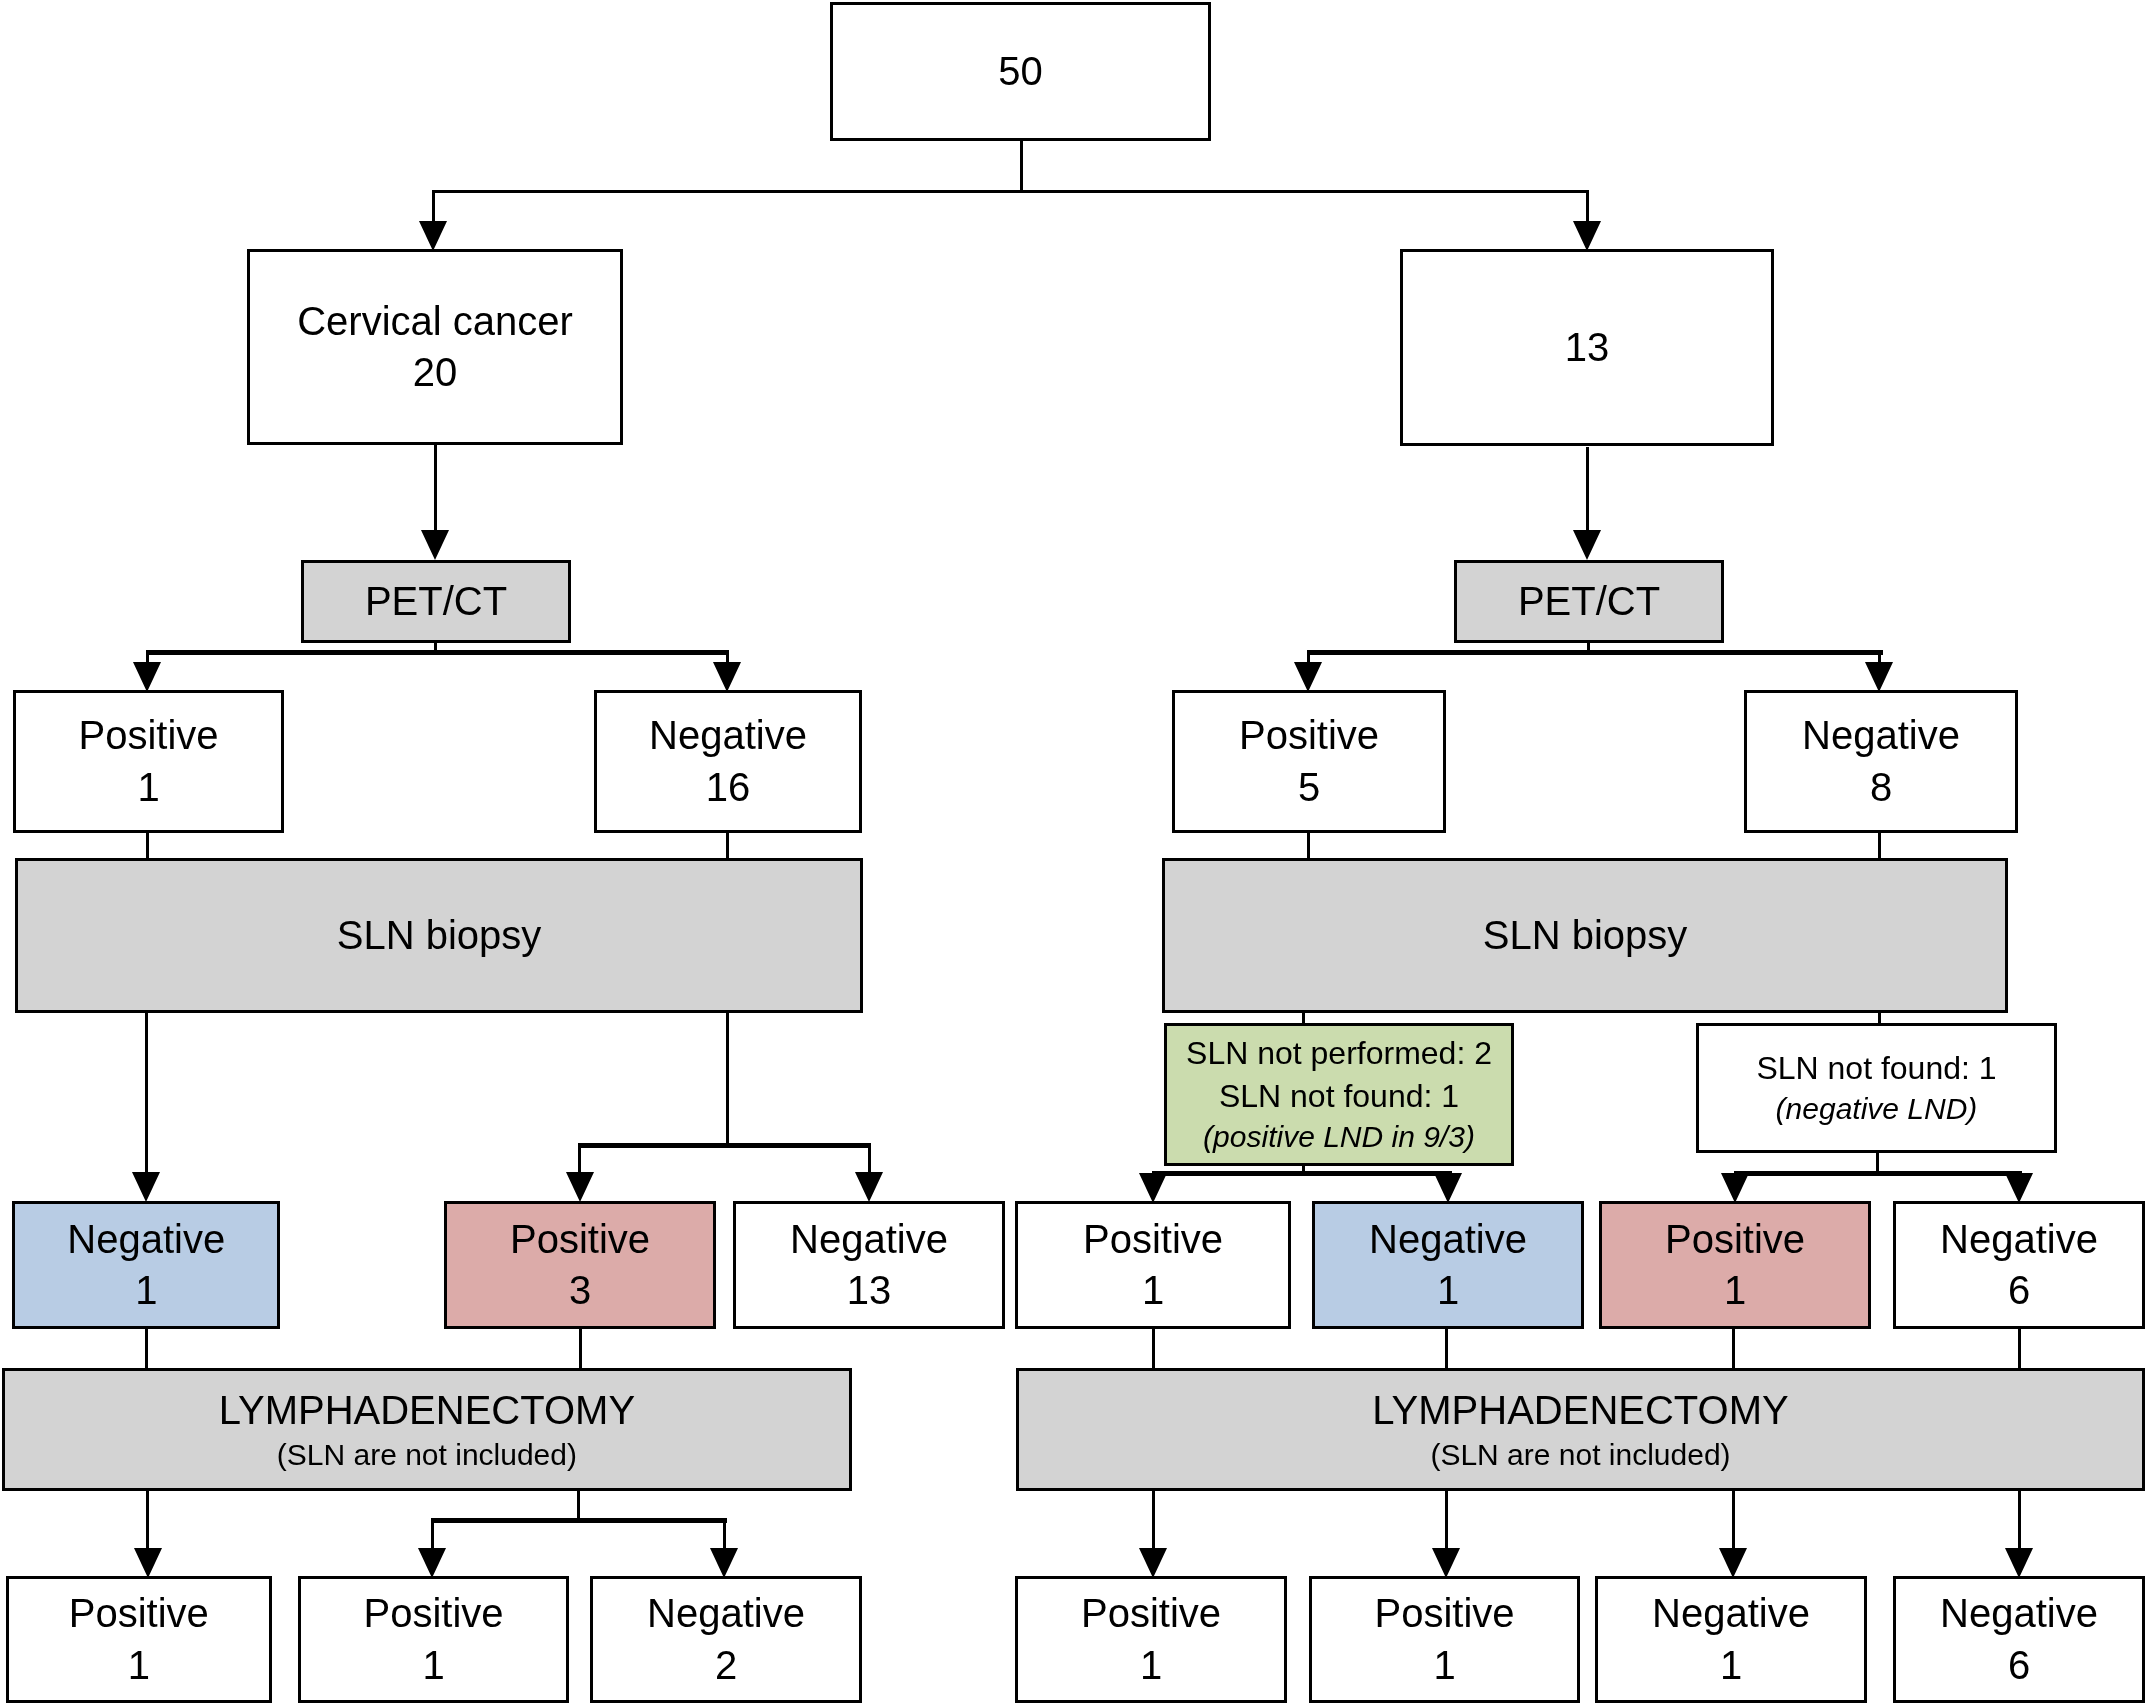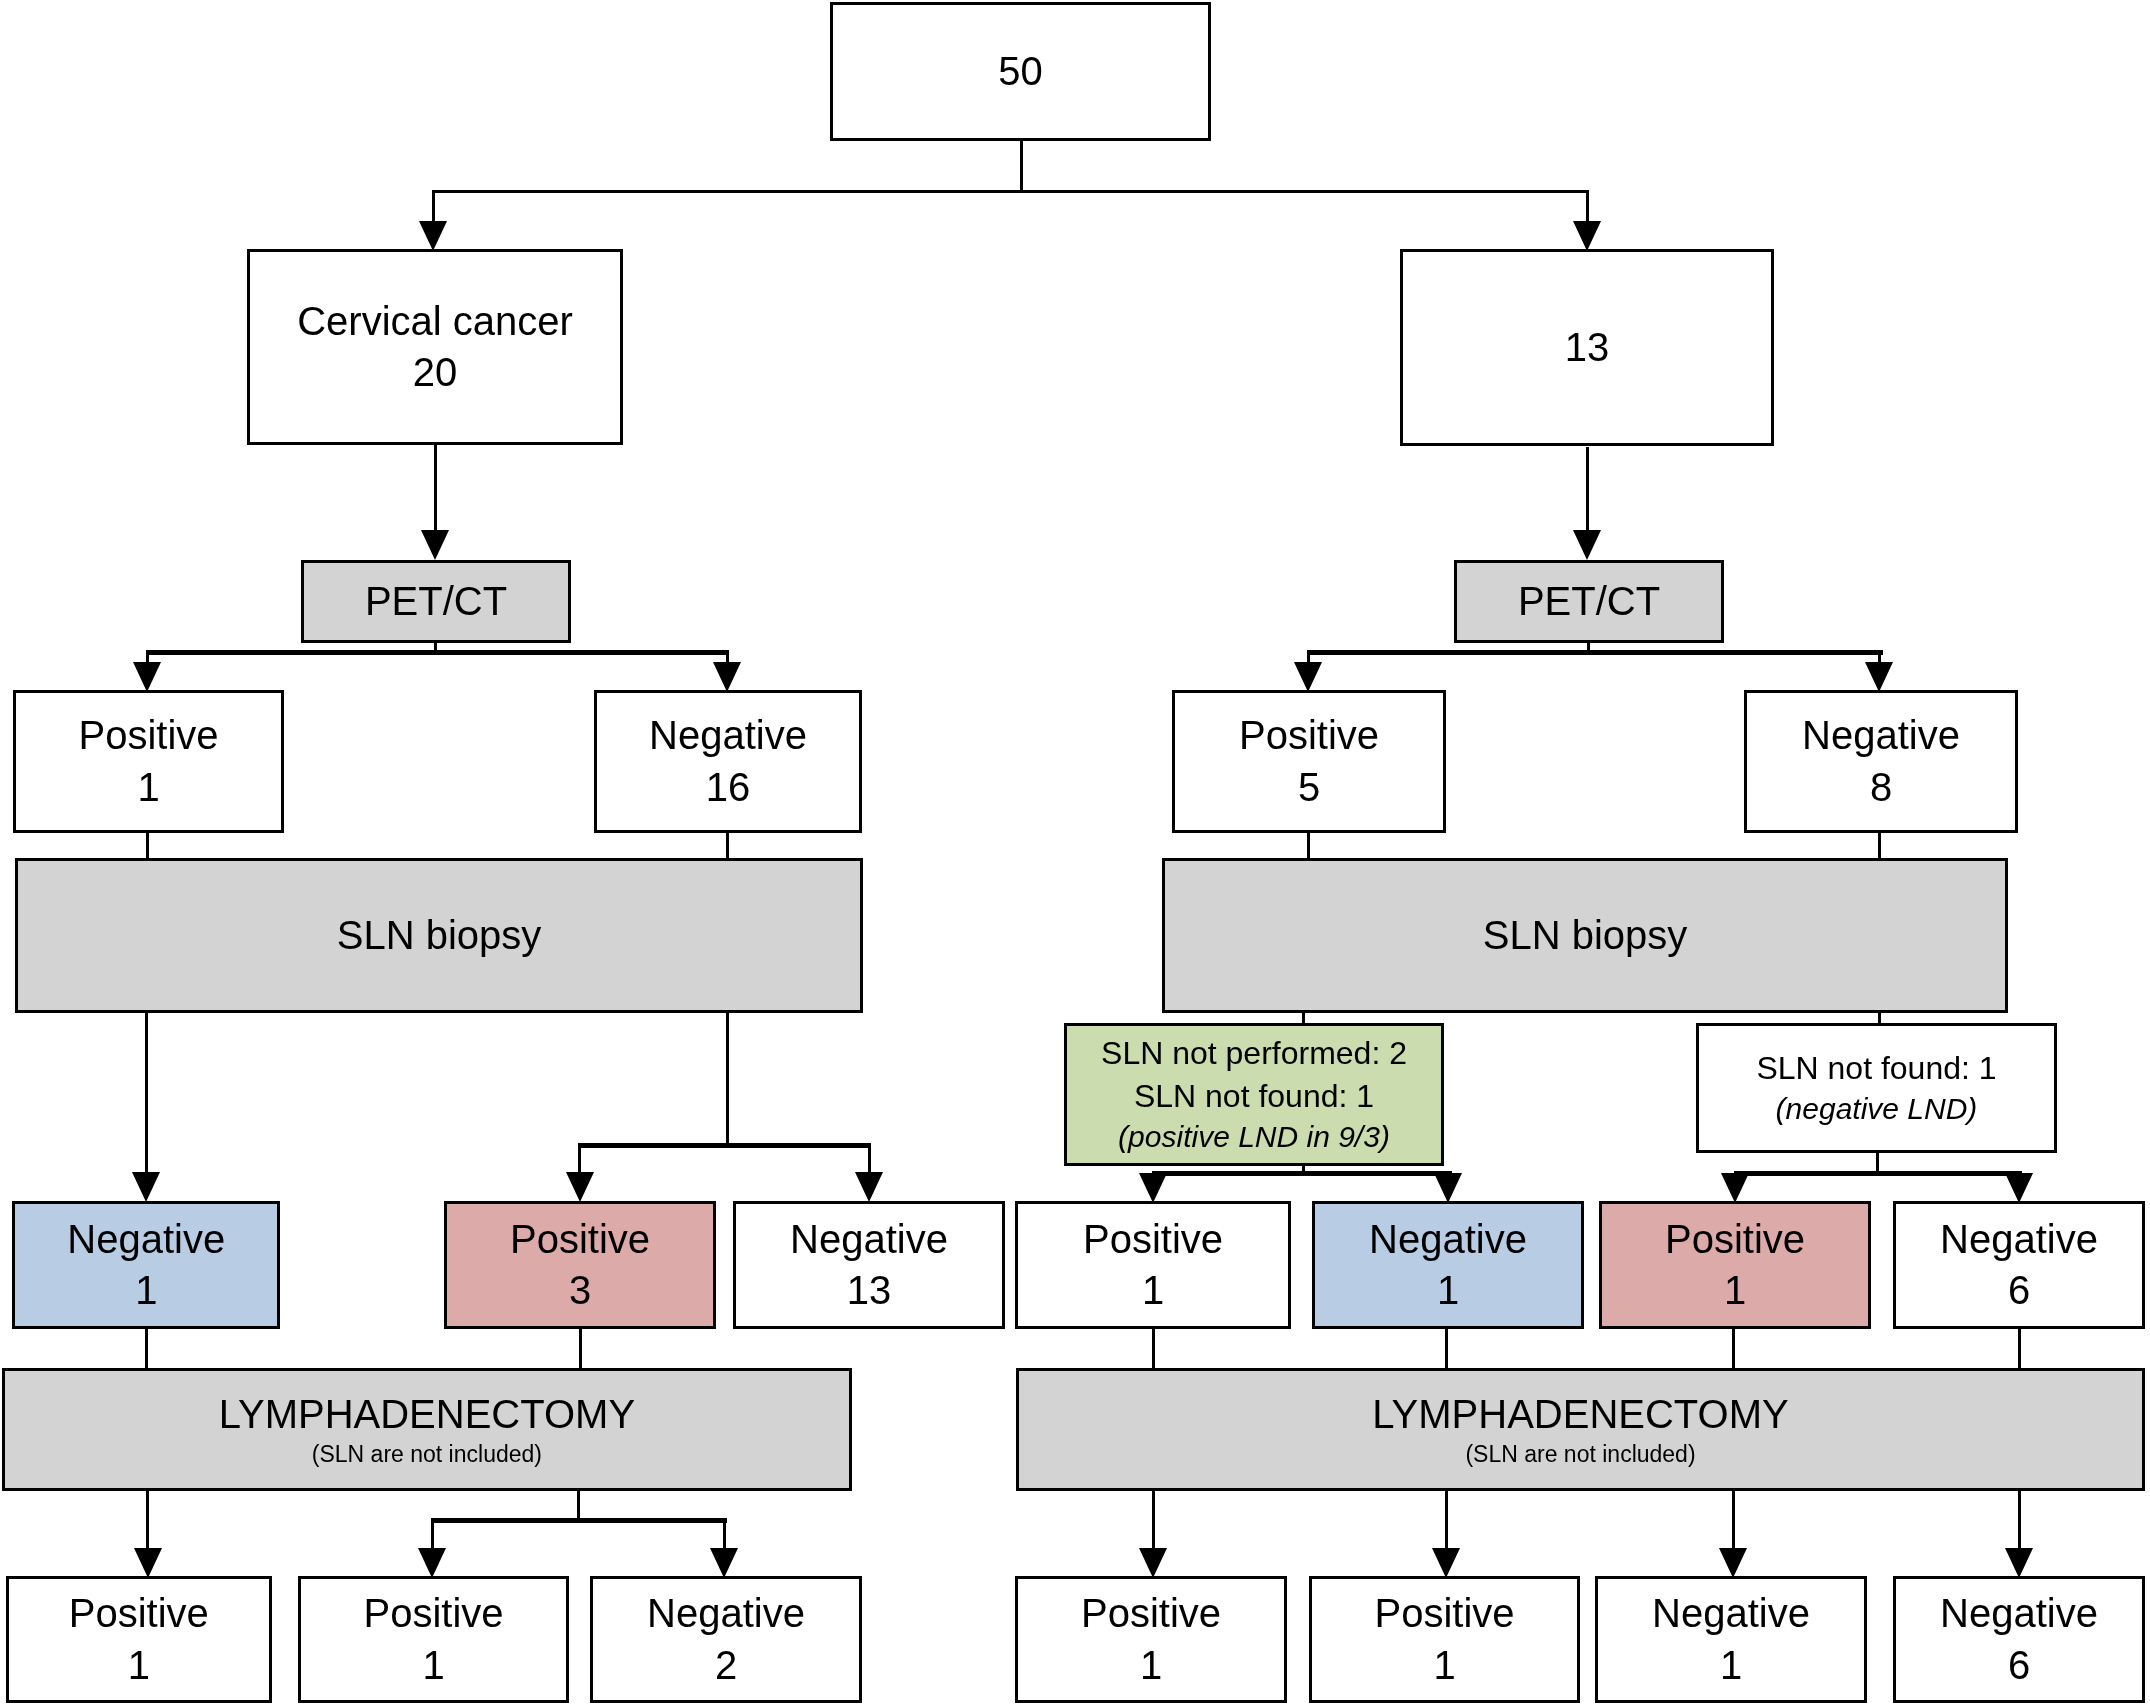--- a/index.html
+++ b/index.html
@@ -25,21 +25,21 @@
     font-size:40px;
     line-height:1.28;
   }
   .box div{white-space:nowrap;}
   .fill-gray{background:var(--gray,#d3d3d3);align-items:center;}
   .fill-blue{background:var(--blue,#b8cce4);}
   .fill-red{background:var(--red,#dcaba9);}
   .fill-green{background:var(--green,#cbdcae);}
   .note{font-size:32px;line-height:1.32;}
   .note .it{font-size:30px;font-style:italic;}
-  .sub{font-size:23px;}
+  .sub{font-size:30px;}
   .v{position:absolute;width:3.2px;background:#000;}
   .h{position:absolute;height:4.5px;background:#000;}
   .h.thin{height:3.2px;}
   .ah{
     position:absolute;width:0;height:0;
     border-left:14px solid transparent;
     border-right:14px solid transparent;
     border-top:30px solid #000;
   }
 </style>
@@ -127,21 +127,21 @@
   <div class="v" style="left:726px;top:1013px;height:134px;"></div>
   <div class="h" style="left:578px;top:1143px;width:293px;"></div>
   <div class="v" style="left:578px;top:1143px;height:30px;"></div>
   <div class="ah" style="left:566px;top:1172px;"></div>
   <div class="v" style="left:868px;top:1143px;height:30px;"></div>
   <div class="ah" style="left:855px;top:1172px;"></div>
 
   <div class="v" style="left:1302px;top:1013px;height:11px;"></div>
   <div class="v" style="left:1878px;top:1013px;height:11px;"></div>
 
-  <div class="box fill-green note" style="left:1064px;top:1023px;width:380px;height:143px;">
+  <div class="box fill-green note" style="left:1164px;top:1023px;width:350px;height:143px;">
     <div>SLN not performed: 2</div>
     <div>SLN not found: 1</div>
     <div class="it">(positive LND in 9/3)</div>
   </div>
   <div class="box note" style="left:1696px;top:1023px;width:361px;height:130px;">
     <div>SLN not found: 1</div>
     <div class="it">(negative LND)</div>
   </div>
 
   <div class="v" style="left:1302px;top:1165px;height:9px;"></div>

